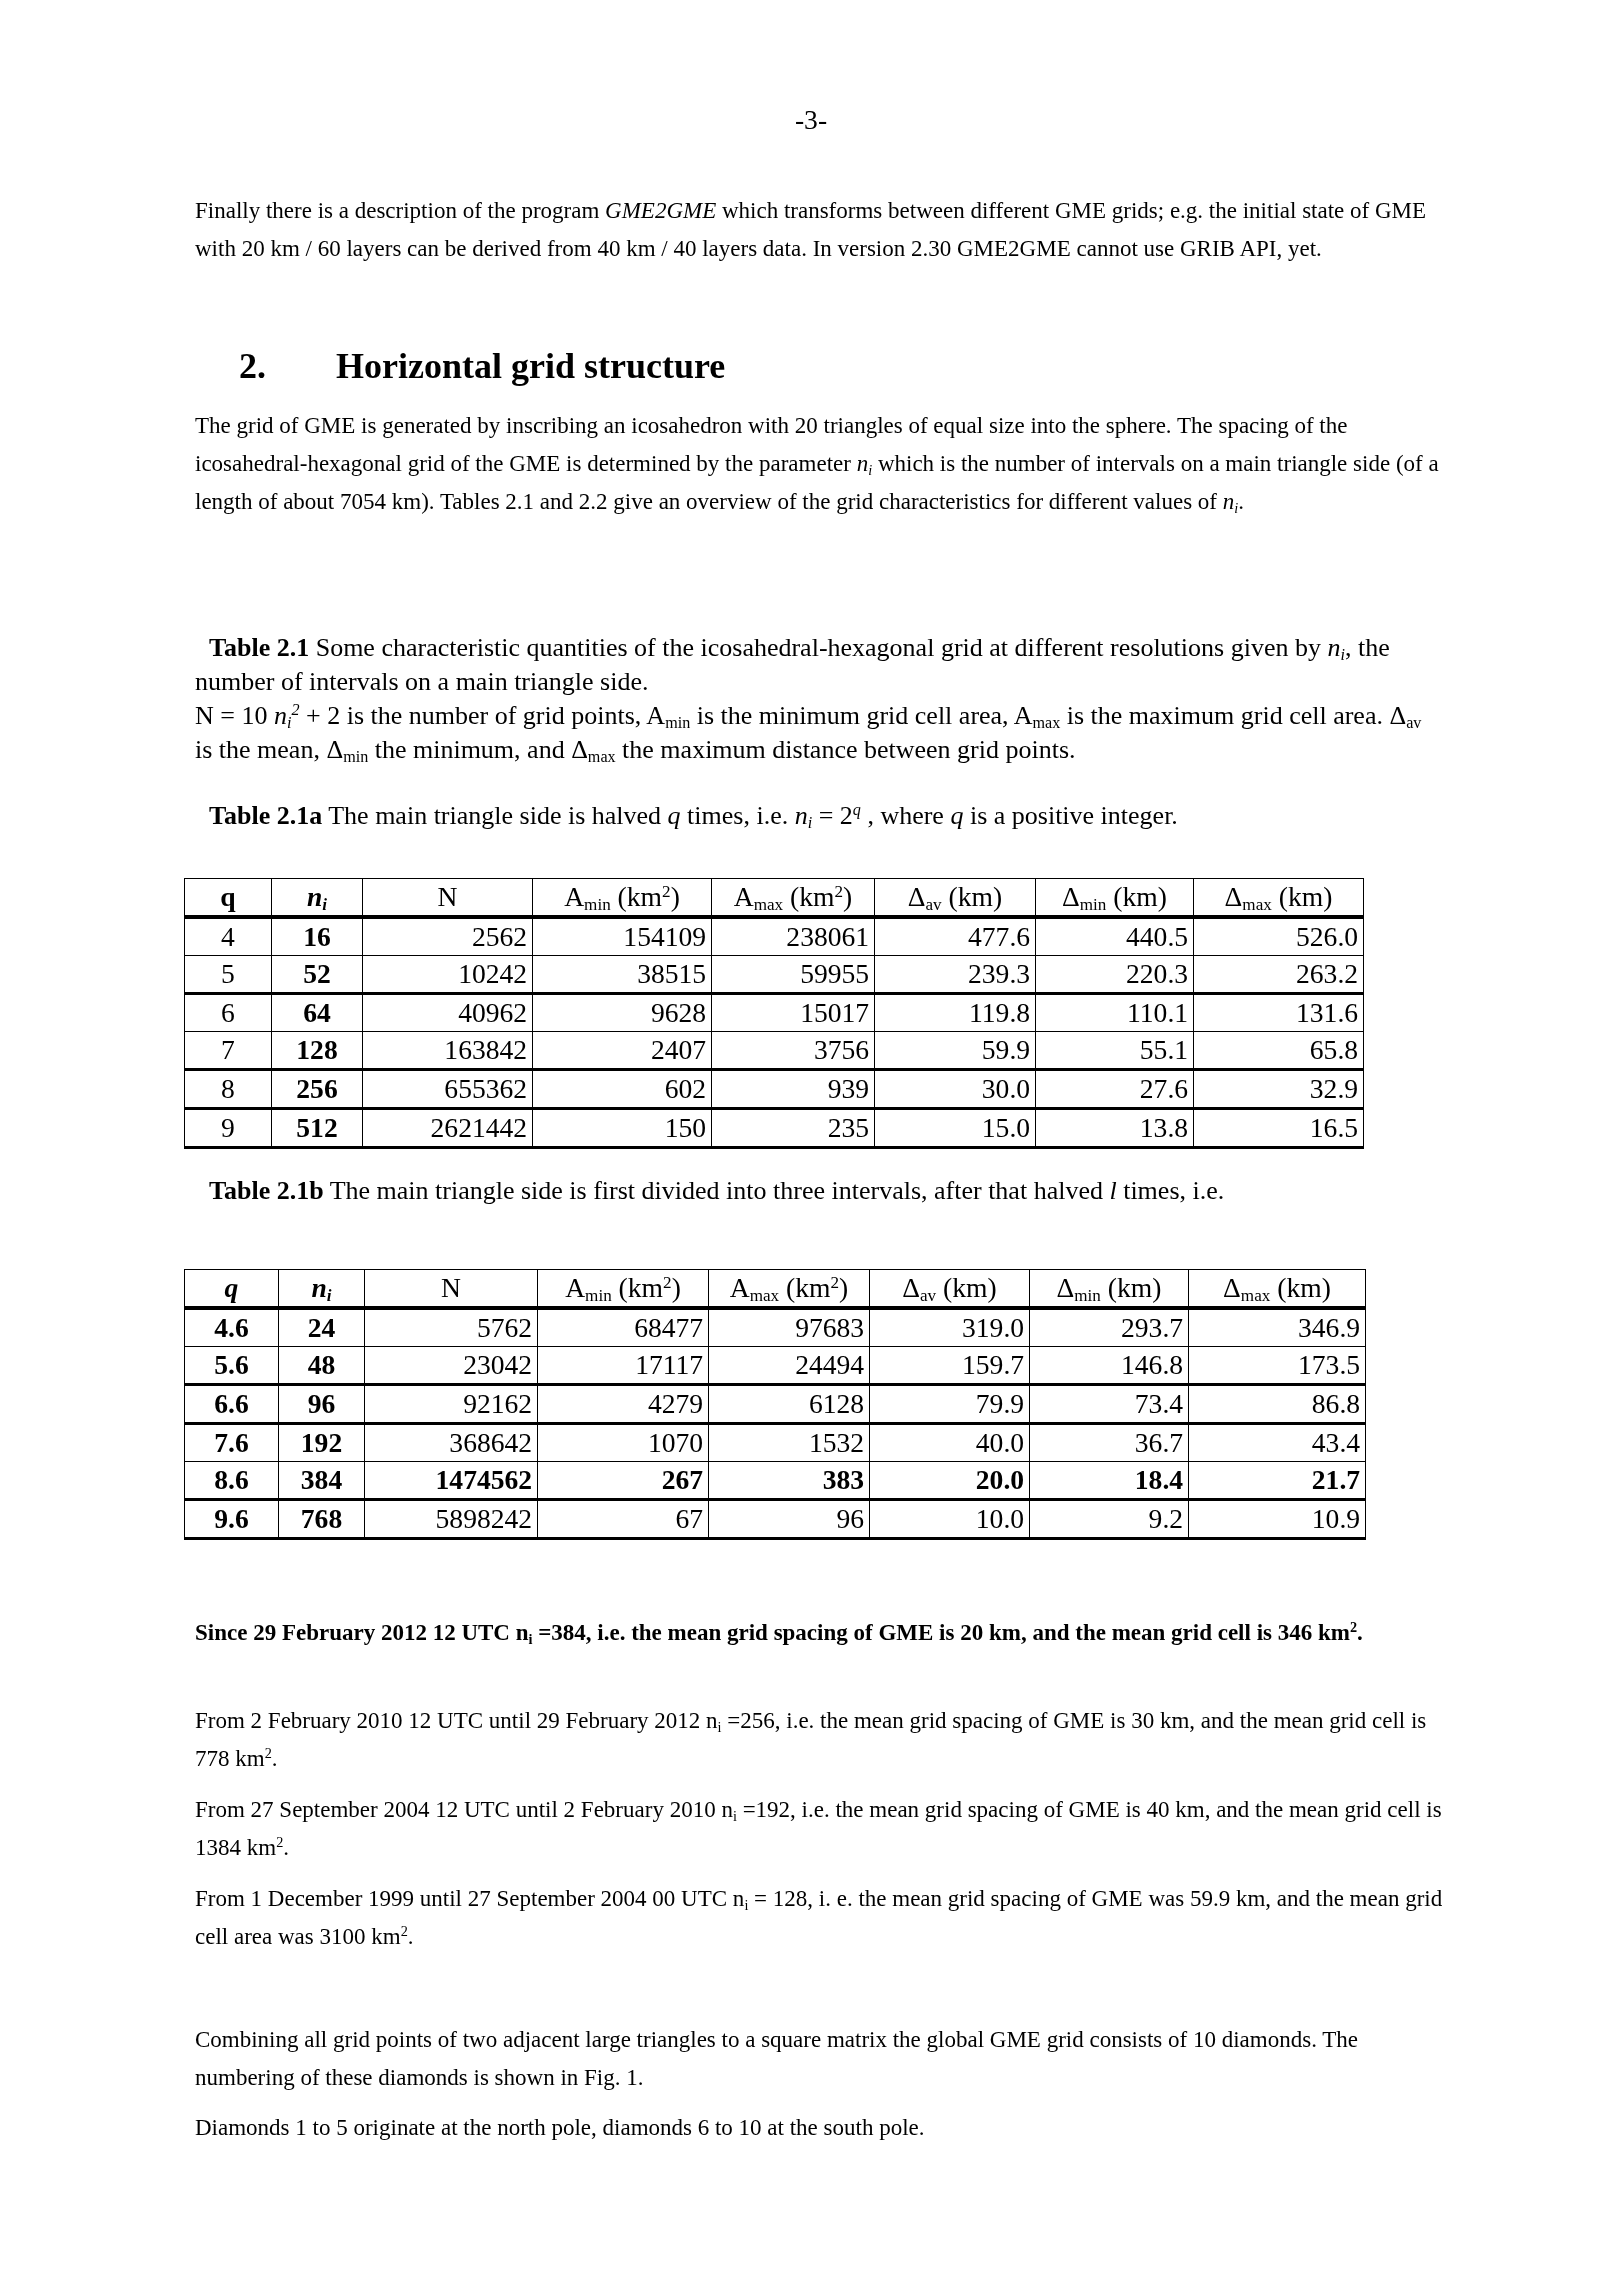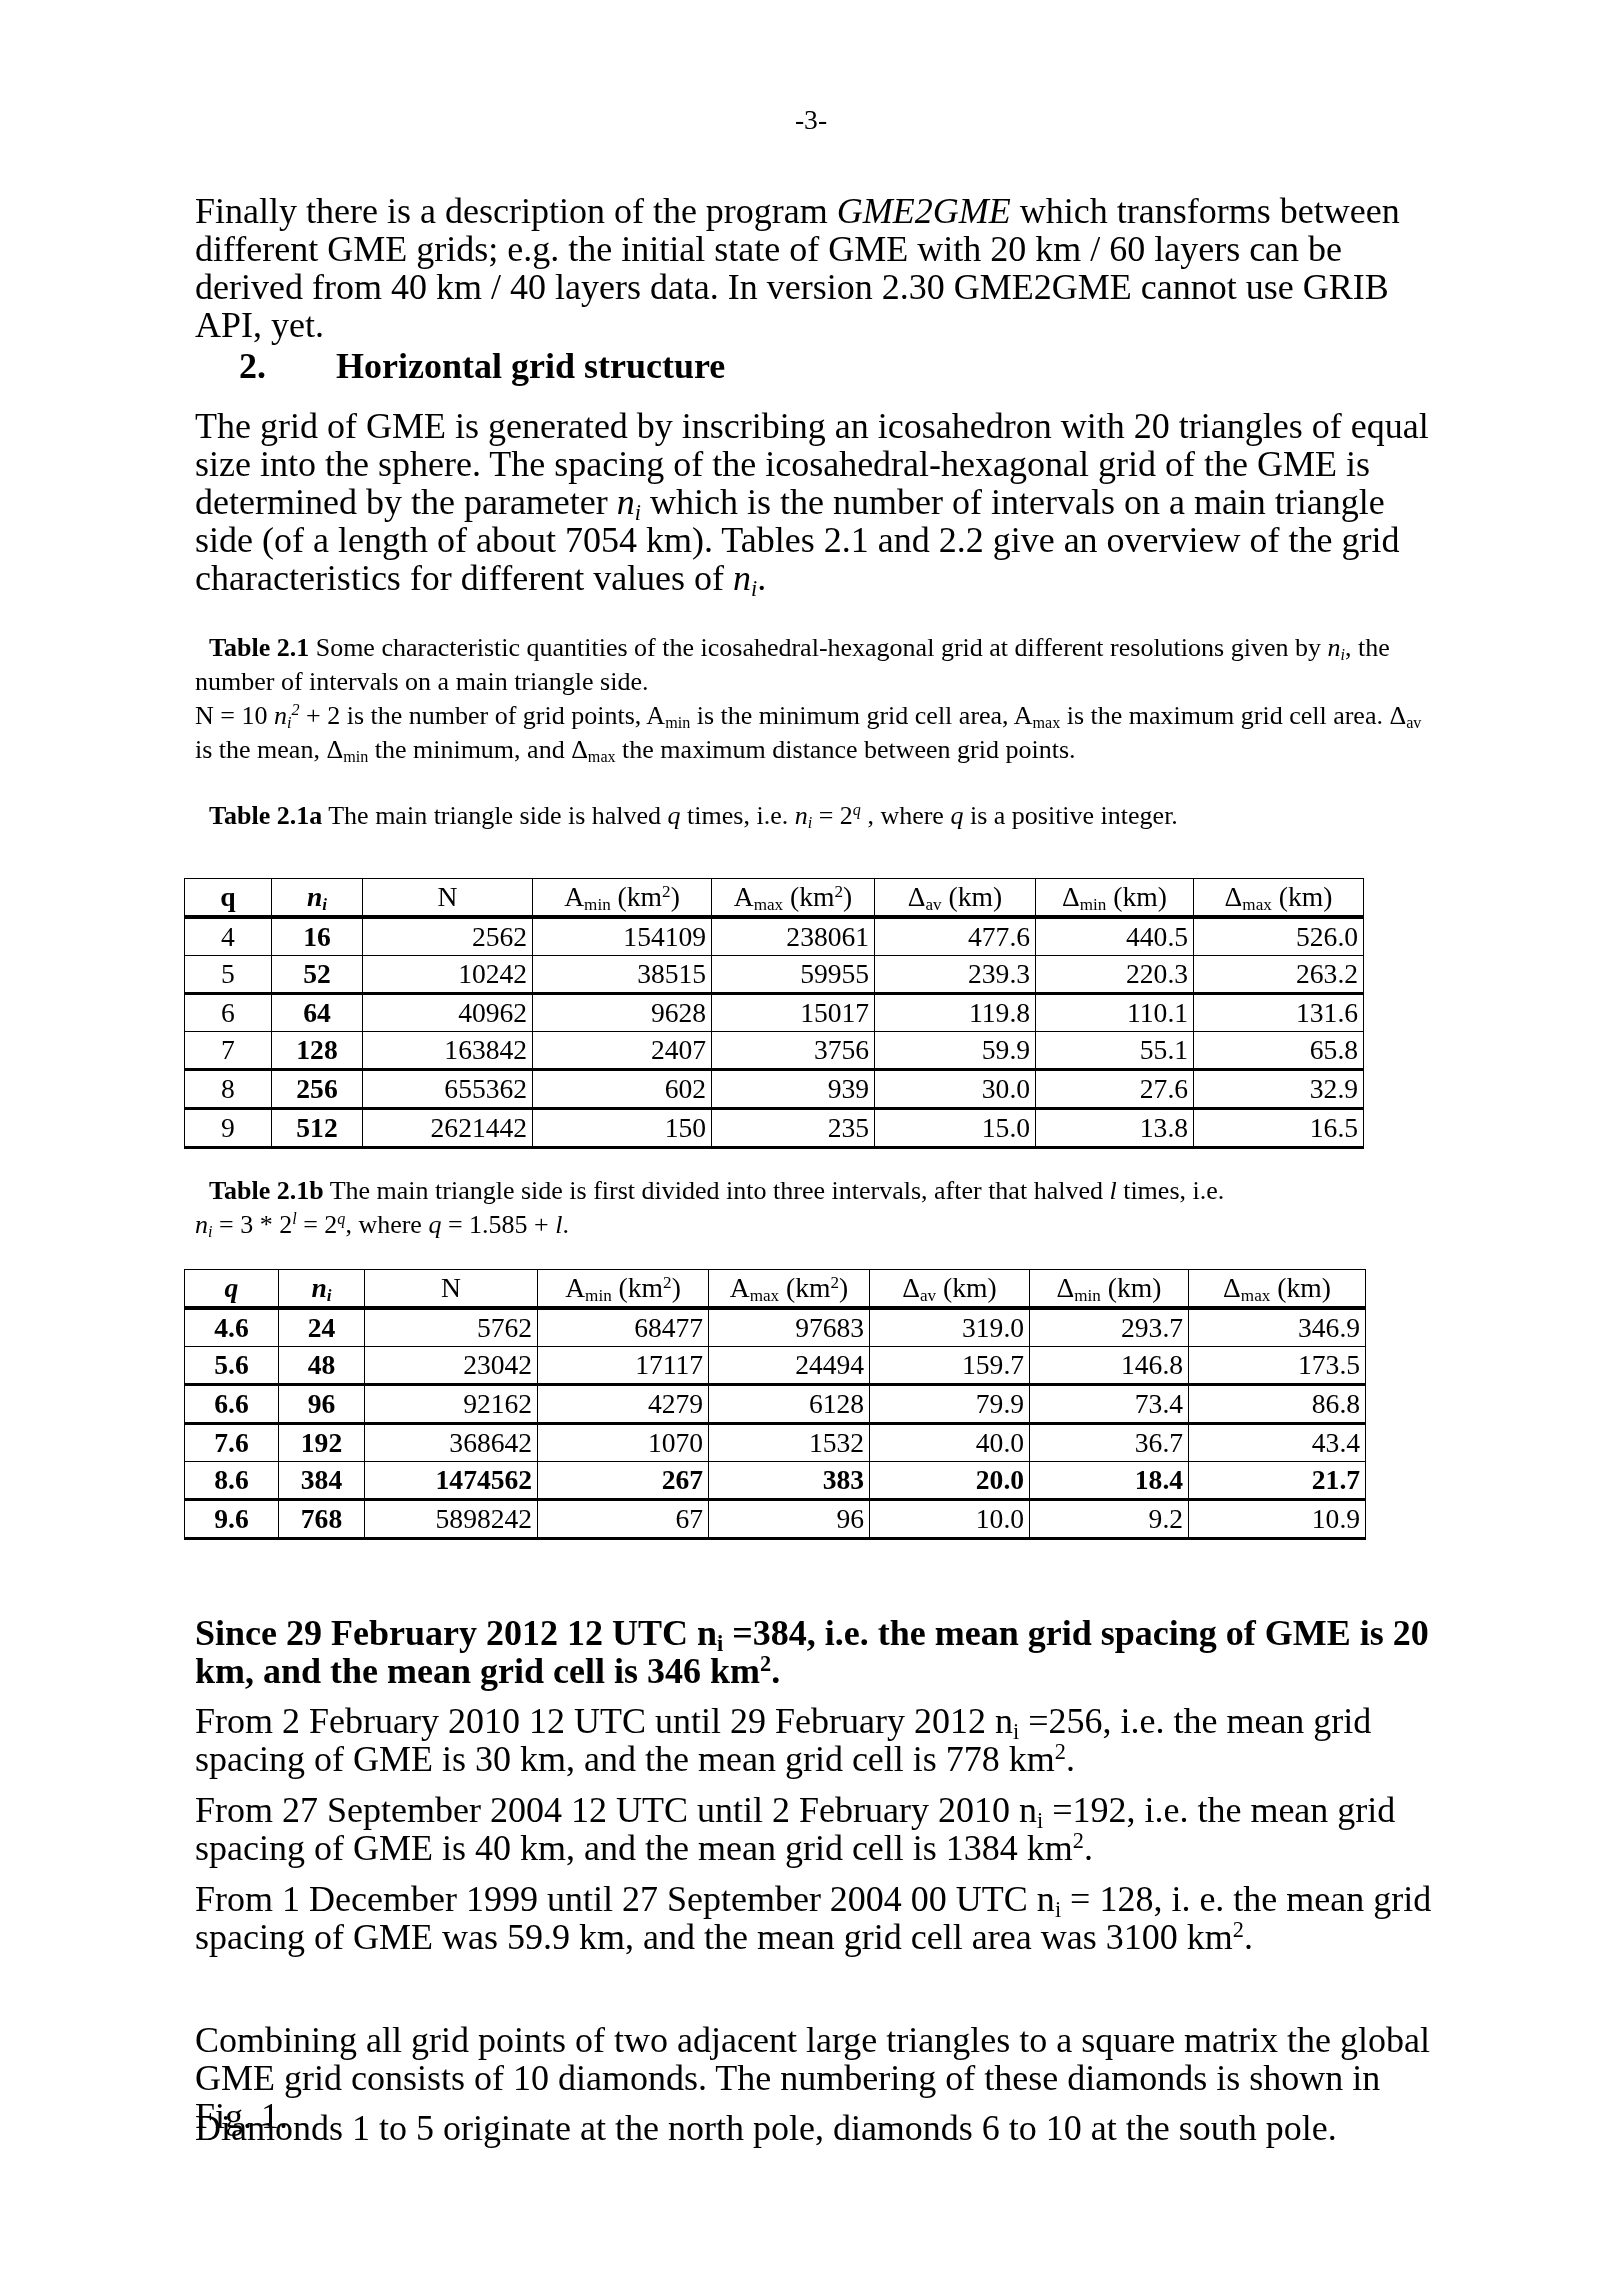--- a/index.html
+++ b/index.html
@@ -2,21 +2,21 @@
 <html style="font-size:13px"><head>
 <meta charset="utf-8">
 <style>
   html, body { margin: 0; padding: 0; background: #ffffff; }
   body {
     width: 1622px; height: 2295px; position: relative; overflow: hidden;
     font-family: "Liberation Serif", "DejaVu Serif", serif; color: #000;
   }
   .abs { position: absolute; }
   .pagenum { left: 0; width: 1622px; top: 104px; text-align: center; font-size: 27.6px; }
-  .para { left: 195px; width: 1249px; font-size: 36px; line-height: 38px; text-align: left; }
+  .para { left: 195px; width: 1249px; font-size: 23px; line-height: 38px; text-align: left; }
   .heading { left: 195px; top: 345px; font-size: 36px; font-weight: bold; margin-left: 44px; }
   .heading .num { display: inline-block; width: 97px; }
   .caption { left: 195px; width: 1249px; font-size: 26px; line-height: 34px; }
   .caption b { font-weight: bold; margin-left: 14px; }
   .bold { font-weight: bold; }
   sub.s { font-size: 0.62em; vertical-align: -0.25em; line-height: 0; }
   sup.s { font-size: 0.62em; vertical-align: 0.55em; line-height: 0; }
   table.grid {
     position: absolute; border-collapse: collapse; font-size: 27.6px;
     table-layout: fixed;
@@ -135,21 +135,20 @@
         <td class="r">235</td>
         <td class="r">15.0</td>
         <td class="r">13.8</td>
         <td class="r">16.5</td>
       </tr>
   </tbody>
 </table>
 
 <div class="abs caption" style="top:1174px;">
   <div><b>Table 2.1b</b><span>  The main triangle side is first divided into three intervals, after that halved </span><span class="it">l</span><span> times, i.e.</span></div>
-  <div><span class="it"><span>n</span><sub class="s">i</sub></span><span> = 3 * 2</span><sup class="s it">l</sup><span> = 2</span><sup class="s it">q</sup><span>, where </span><span class="it">q</span><span> = 1.585 + </span><span class="it">l</span><span>.</span></div>
 </div>
 
 <table class="grid" style="left:184px; top:1269px; width:1180px;">
   <colgroup>
       <col style="width:94px">
       <col style="width:86px">
       <col style="width:173px">
       <col style="width:171px">
       <col style="width:161px">
       <col style="width:160px">

